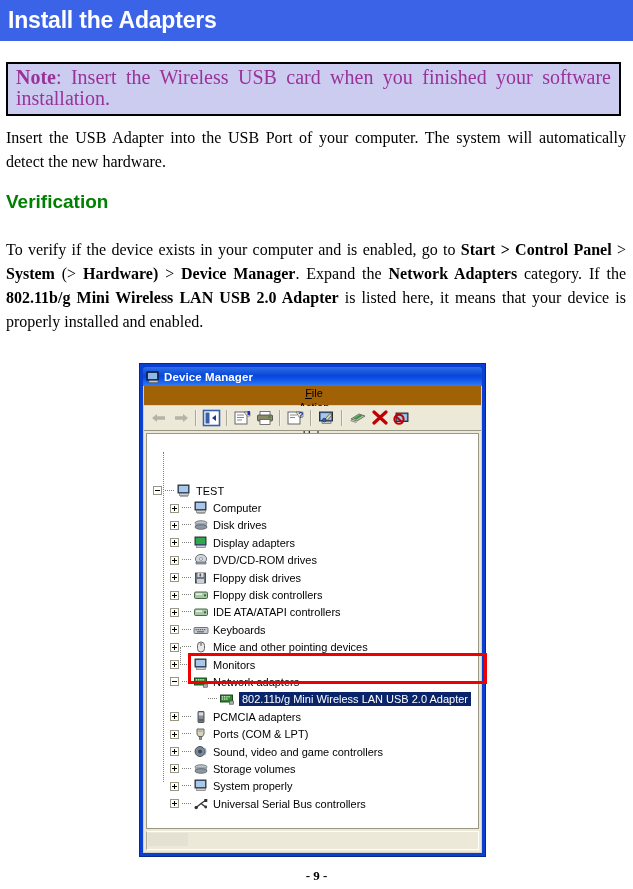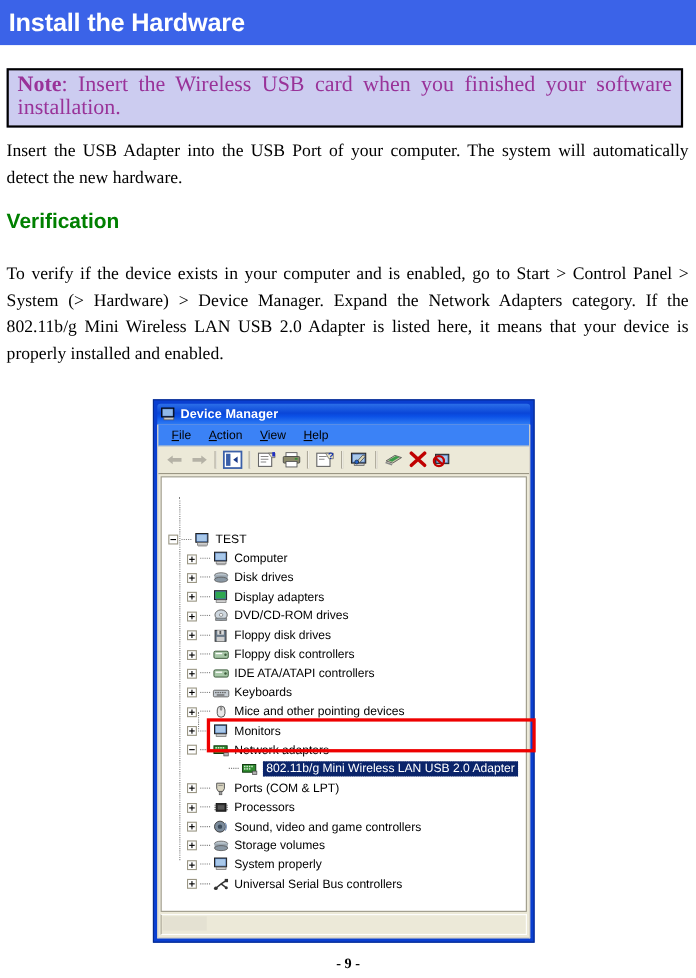--- a/index.html
+++ b/index.html
@@ -60,21 +60,21 @@
     position: absolute;
     font-family: "Liberation Serif", serif;
     font-size: 16px;
     line-height: 24px;
     color: #000;
     text-align: justify;
     margin: 0;
   }
   .para-intro { left: 6px; top: 126px; width: 620px; }
   .para-verify { left: 6px; top: 238px; width: 620px; }
-  .para b { font-weight: normal; }
+  .para b { font-weight: bold; }
 
   .section-heading {
     position: absolute;
     left: 6px; top: 191px;
     font-family: "Liberation Sans", sans-serif;
     font-weight: bold;
     font-size: 19px;
     color: #008000;
     margin: 0;
   }
@@ -118,21 +118,22 @@
     border-top: none;
     display: flex;
     flex-direction: column;
   }
   .dm-menubar {
     height: 19px;
     display: flex;
     align-items: center;
     padding-left: 5px;
     border-bottom: 1px solid #d6d2c2;
-    background: #3b82f6;
+    background: #a16207;
+    flex-direction: column;
   }
   .dm-menu-item {
     font-size: 11px;
     color: #000;
     padding: 1px 9px 1px 7px;
     white-space: nowrap;
   }
   .dm-menu-item u { text-decoration: underline; }
 
   .dm-toolbar {
@@ -265,21 +266,21 @@
     font-family: "Liberation Serif", serif;
     font-size: 13px;
     font-weight: bold;
     color: #000;
   }
 </style>
 </head>
 <body>
 
 <div class="page-banner">
-  <div class="page-banner-title">Install the Hardware</div>
+  <div class="page-banner-title">Install the Adapters</div>
 </div>
 
 <div class="note-box">
   <p class="note-text"><b>Note</b><span>: </span><span>Insert the Wireless USB card when you finished your software installation.</span></p>
 </div>
 
 <p class="para para-intro">Insert the USB Adapter into the USB Port of your computer. The system will automatically detect the new hardware.</p>
 
 <h2 class="section-heading">Verification</h2>
 
@@ -538,42 +539,35 @@
                 <rect x="5" y="6.3" width="1.4" height="1.4" fill="#cfe8cf"></rect>
                 <rect x="7.2" y="6.3" width="1.4" height="1.4" fill="#cfe8cf"></rect>
                 <rect x="10.5" y="9" width="4" height="3.2" fill="#b0b0b0" stroke="#444" stroke-width="0.6"></rect>
               </svg></span>
             <span class="label">802.11b/g Mini Wireless LAN USB 2.0 Adapter</span>
           </div>
           <div class="tree-row indent-1">
             <span class="expander plus"></span>
             <span class="dots"></span>
             <span class="dm-icon"><svg width="16" height="14" viewBox="0 0 16 14">
+                <rect x="5" y="1.5" width="6" height="11" rx="0.6" fill="#8a8f96" stroke="#333" stroke-width="0.8"></rect>
+                <rect x="5.8" y="2.5" width="4.4" height="3" fill="#d8dce0"></rect>
+                <rect x="5.8" y="9" width="4.4" height="2.4" fill="#5a5f66"></rect>
+              </svg></span>
+            <span class="label">PCMCIA adapters</span>
+          </div>
+          <div class="tree-row indent-1">
+            <span class="expander plus"></span>
+            <span class="dots"></span>
+            <span class="dm-icon"><svg width="16" height="14" viewBox="0 0 16 14">
                 <path d="M4 2 L11 2 L11 7 L9.5 9.5 L5.5 9.5 L4 7 Z" fill="#d8d4c0" stroke="#555" stroke-width="0.9"></path>
                 <rect x="6.3" y="9.5" width="2.4" height="3" fill="#999" stroke="#555" stroke-width="0.6"></rect>
                 <line x1="5.5" y1="4" x2="9.5" y2="4" stroke="#777" stroke-width="0.7"></line>
               </svg></span>
             <span class="label">Ports (COM &amp; LPT)</span>
-          </div>
-          <div class="tree-row indent-1">
-            <span class="expander plus"></span>
-            <span class="dots"></span>
-            <span class="dm-icon"><svg width="16" height="14" viewBox="0 0 16 14">
-                <rect x="3.5" y="3.5" width="9" height="7" fill="#2b2b2b" stroke="#000" stroke-width="0.7"></rect>
-                <rect x="5" y="5" width="6" height="4" fill="#555"></rect>
-                <g stroke="#666" stroke-width="1">
-                  <line x1="2" y1="5" x2="3.5" y2="5"></line>
-                  <line x1="2" y1="7" x2="3.5" y2="7"></line>
-                  <line x1="2" y1="9" x2="3.5" y2="9"></line>
-                  <line x1="12.5" y1="5" x2="14" y2="5"></line>
-                  <line x1="12.5" y1="7" x2="14" y2="7"></line>
-                  <line x1="12.5" y1="9" x2="14" y2="9"></line>
-                </g>
-              </svg></span>
-            <span class="label">Processors</span>
           </div>
           <div class="tree-row indent-1">
             <span class="expander plus"></span>
             <span class="dots"></span>
             <span class="dm-icon"><svg width="16" height="14" viewBox="0 0 16 14">
                 <circle cx="7" cy="6.5" r="5" fill="#7a8a9a" stroke="#333" stroke-width="0.8"></circle>
                 <circle cx="7" cy="6.5" r="2" fill="#3a4a5a"></circle>
                 <path d="M11.5 3 Q14 6.5 11.5 10" fill="none" stroke="#8aa0c0" stroke-width="1.3"></path>
               </svg></span>
             <span class="label">Sound, video and game controllers</span>

